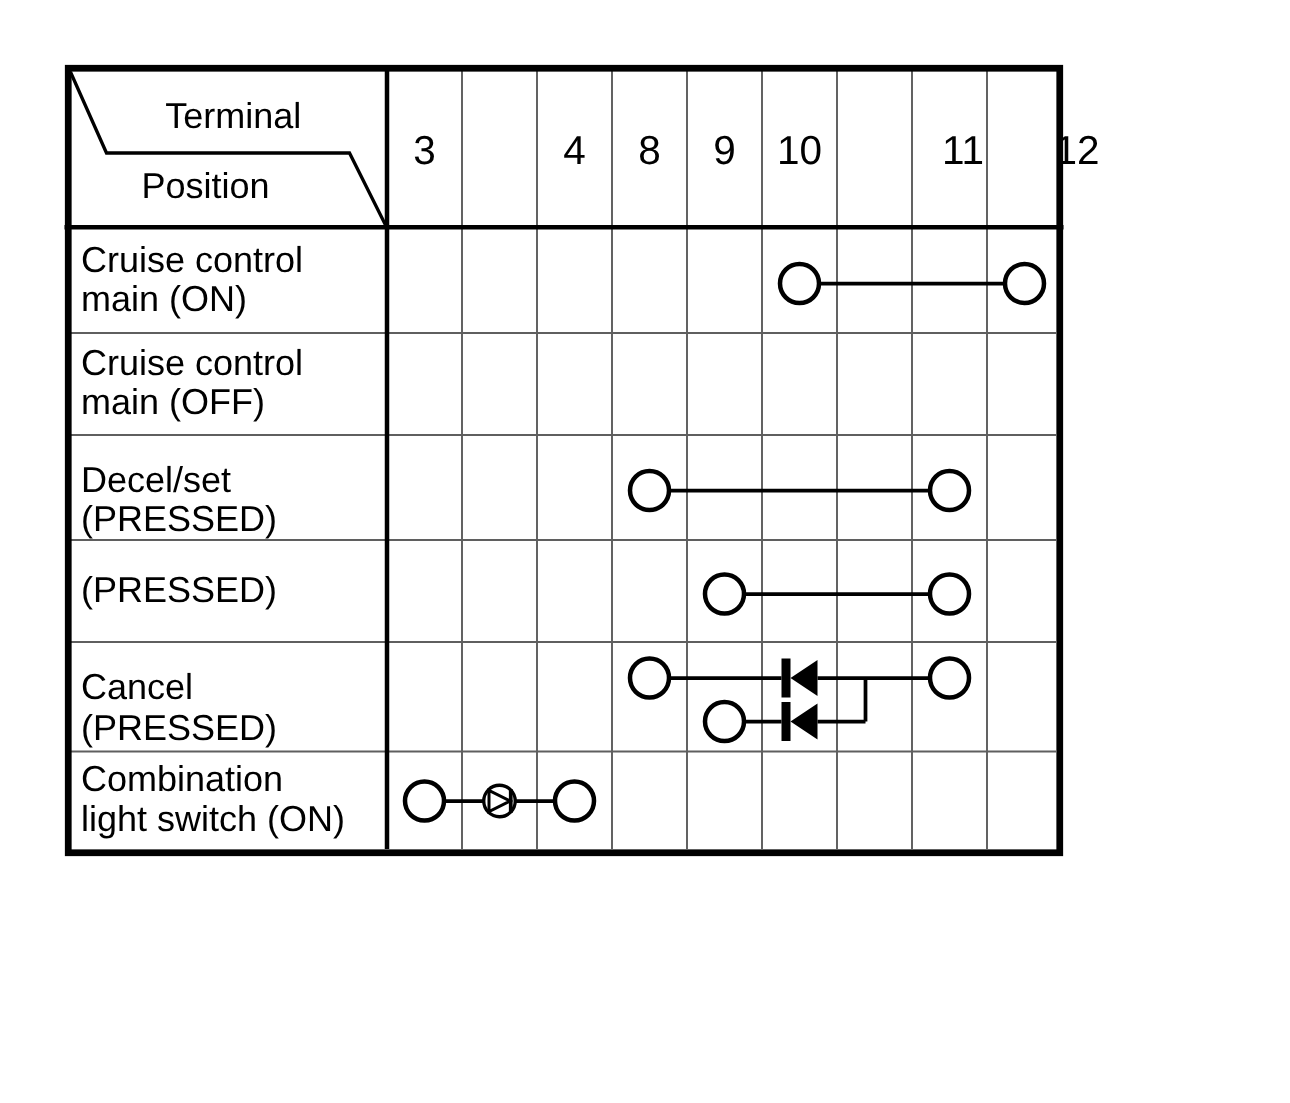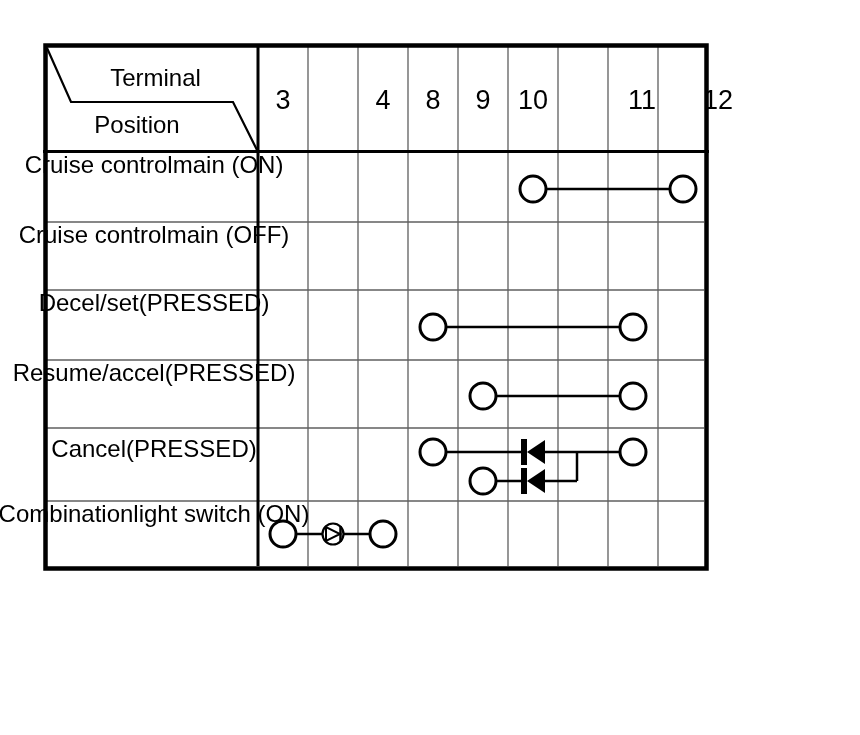--- a/index.html
+++ b/index.html
@@ -27,21 +27,21 @@
     line-height: 28px;
     text-align: center;
     color: #000;
     white-space: nowrap;
   }
   .row-label {
     position: absolute;
     left: 54px;
     width: 200px;
     display: flex;
-    flex-direction: row;
+    flex-direction: column;
     justify-content: center;
     font-size: 24px;
     line-height: 26.5px;
     color: #000;
     white-space: nowrap;
   }
 </style>
 </head>
 <body>
 
@@ -88,21 +88,20 @@
       </div>
       <div class="row-label" style="top: 222px; height: 68px;">
         <span>Cruise control</span>
         <span>main (OFF)</span>
       </div>
       <div class="row-label" style="top: 290px; height: 88px;">
         <span>Decel/set</span>
         <span>(PRESSED)</span>
       </div>
       <div class="row-label" style="top: 360px; height: 68px;">
-        <span>Resume/accel</span>
         <span>(PRESSED)</span>
       </div>
       <div class="row-label" style="top: 436px; height: 73px;">
         <span>Cancel</span>
         <span>(PRESSED)</span>
       </div>
       <div class="row-label" style="top: 501px; height: 65px;">
         <span>Combination</span>
         <span>light switch (ON)</span>
       </div>

